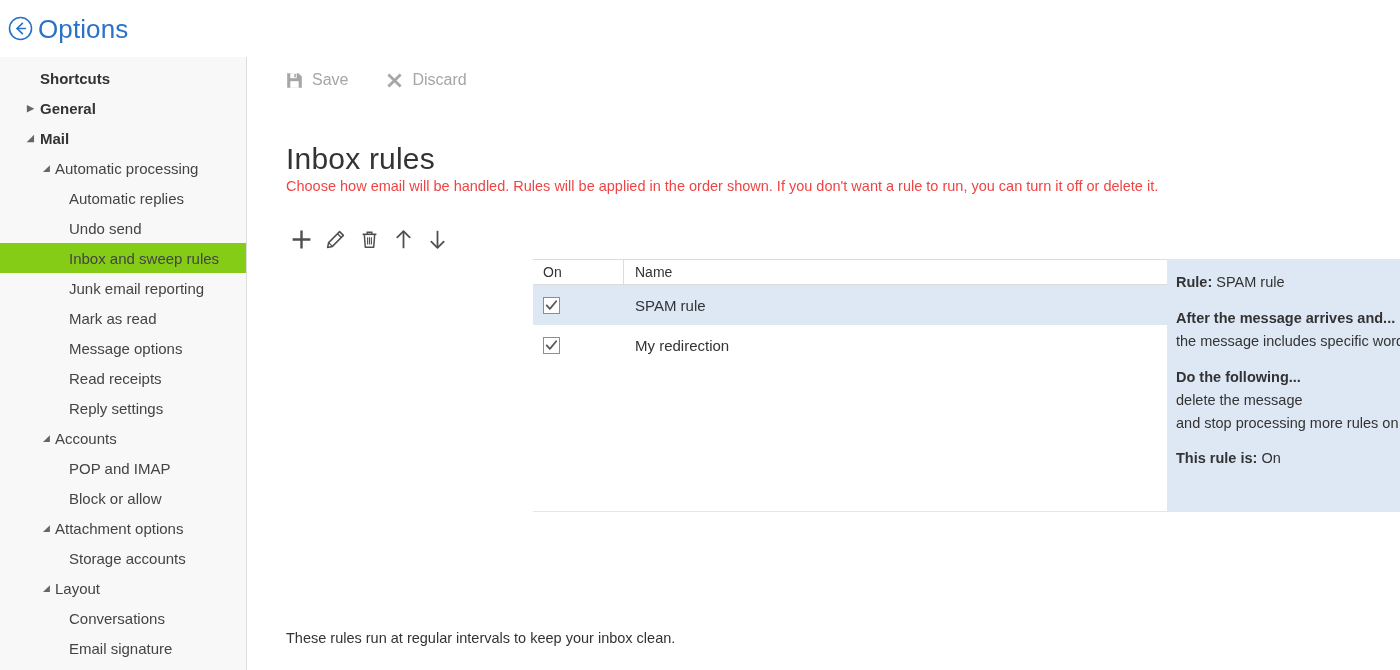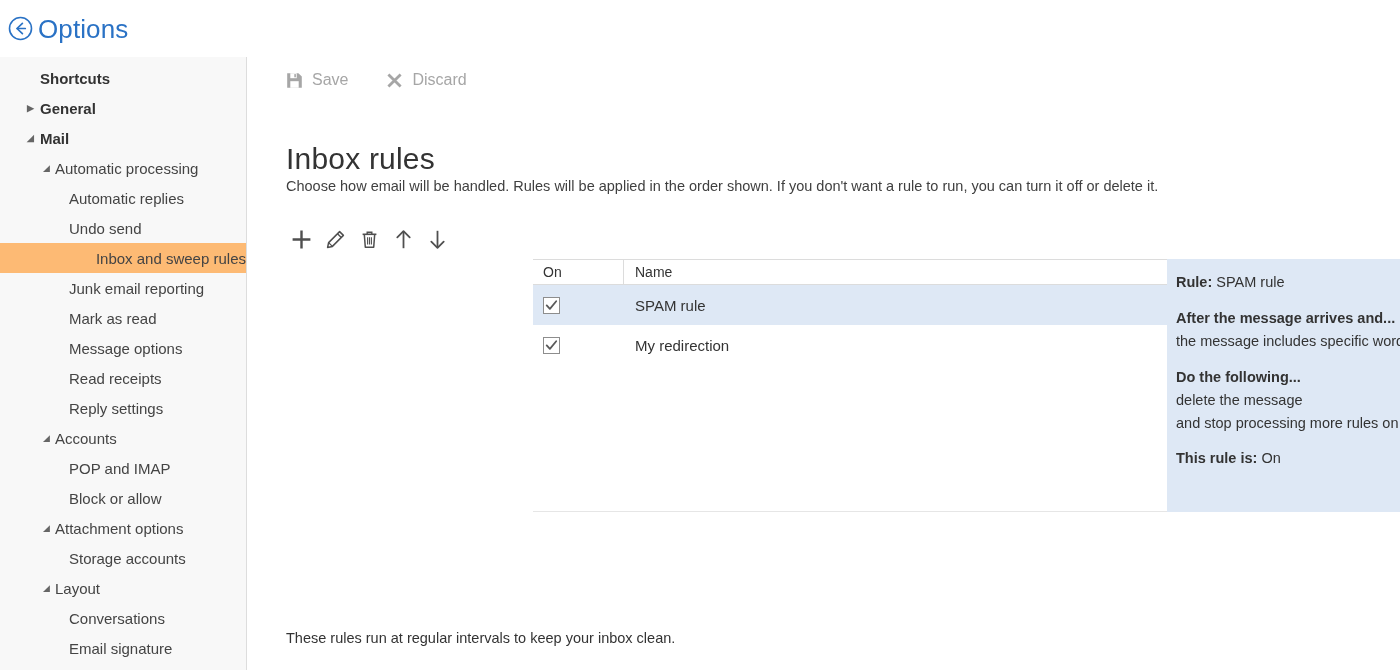--- a/index.html
+++ b/index.html
@@ -63,22 +63,21 @@
     position: relative;
     height: 30px;
     display: flex;
     align-items: center;
     font-size: 15px;
     color: #444444;
     cursor: pointer;
     white-space: nowrap;
   }
   .nav-item.selected {
-    background: #fdba74;
-    justify-content: flex-end;
+    background: #84cc16;
   }
   .nav-item .caret {
     position: absolute;
     font-size: 9px;
     color: #666666;
     line-height: 1;
   }
   .nav-item.bold { font-weight: bold; color: #333333; }
 
   
@@ -122,21 +121,21 @@
     font-size: 30px;
     font-weight: 300;
     color: #333333;
     letter-spacing: 0.2px;
     margin-top: 24px;
   }
   .page-desc {
     position: absolute;
     left: 38px; top: 178px;
     font-size: 14.5px;
-    color: #404040;
+    color: #ef4444;
   }
 
   
   .rules-toolbar {
     position: absolute;
     left: 36px; top: 223px;
     display: flex;
     align-items: center;
     gap: 0px;
   }

